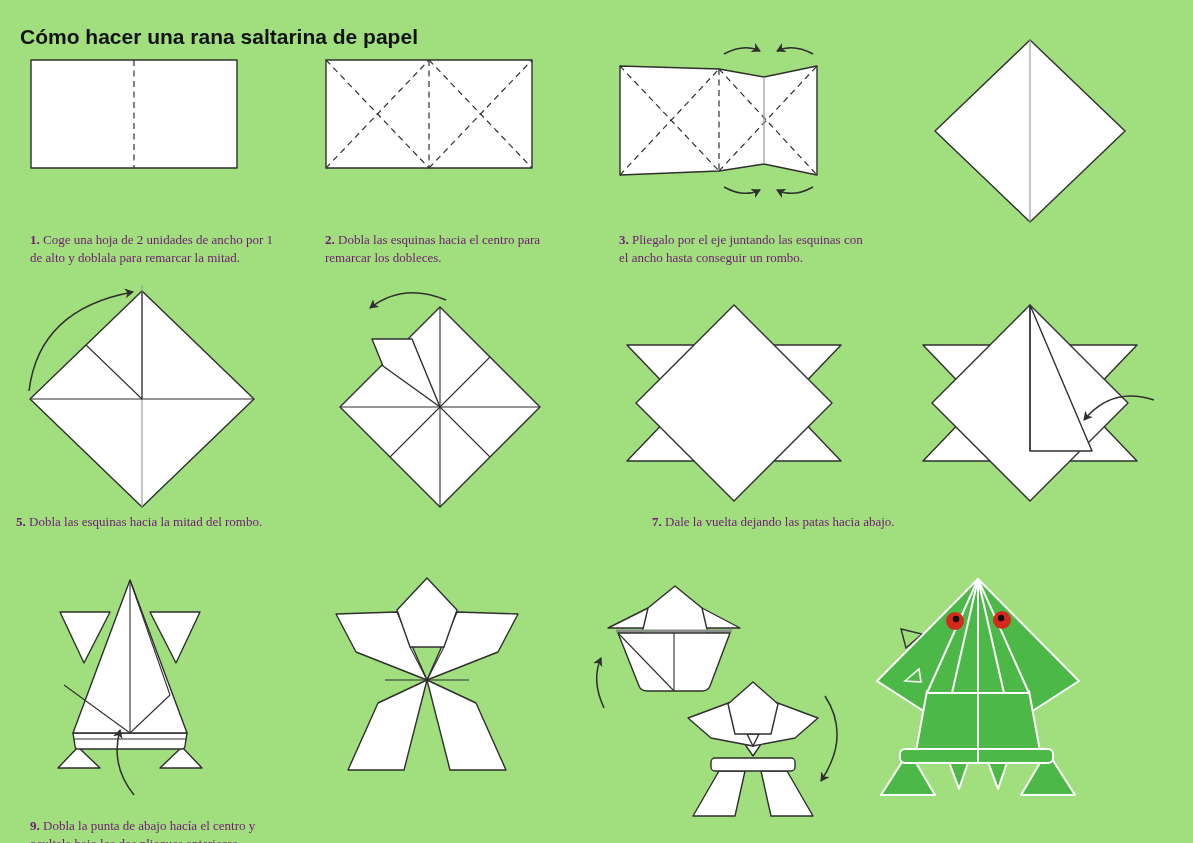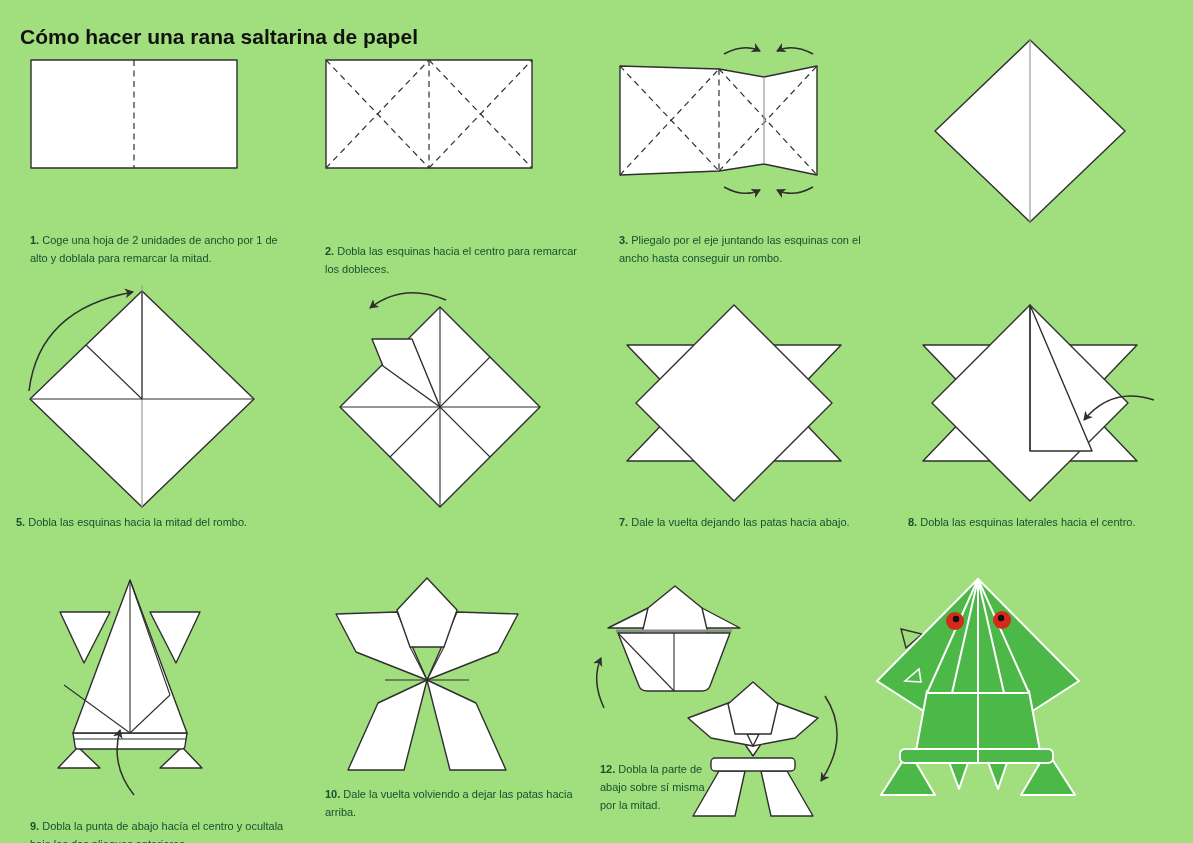--- a/index.html
+++ b/index.html
@@ -1,19 +1,19 @@
 <!DOCTYPE html>
 <html><head>
 <meta charset="utf-8">
 <style>
   html,body{margin:0;padding:0;}
   #page{position:relative;width:1193px;height:843px;background:#A1DE7D;overflow:hidden;
         font-family:"Liberation Sans",sans-serif;color:#141414;}
   #title{position:absolute;left:20px;top:11px;font-size:21px;font-weight:bold;color:#111;text-align:center;}
-  .cap{position:absolute;width:256px;font-size:11px;line-height:18px;color:#14532d;}
+  .cap{position:absolute;width:256px;font-size:13px;line-height:18px;color:#701a75;font-family:Liberation Serif, serif;}
   .cap b{font-weight:bold;}
   .cap.narrow{width:118px;}
   svg{position:absolute;overflow:visible;}
   .paper{fill:#ffffff;stroke:#2F2F2F;stroke-width:1.4;stroke-linejoin:round;}
   .ln{stroke:#2F2F2F;stroke-width:1.1;fill:none;}
   .dash{stroke:#2F2F2F;stroke-width:1.2;fill:none;stroke-dasharray:6,4.5;}
   .gray{stroke:#9B9B9B;stroke-width:1.2;fill:none;}
   .arrow{stroke:#2F2F2F;stroke-width:1.5;fill:none;}
   .frogpiece{fill:#4CB848;stroke:#ffffff;stroke-width:2;stroke-linejoin:round;}
   .frogline{stroke:#ffffff;stroke-width:2;fill:none;}
@@ -201,46 +201,34 @@
     <circle cx="90" cy="48" r="9" fill="#D5291B"></circle>
     <circle cx="137" cy="47" r="9" fill="#D5291B"></circle>
     <circle cx="91" cy="46" r="3.2" fill="#111111"></circle>
     <circle cx="136" cy="45" r="3.2" fill="#111111"></circle>
   </svg>
 
   <div class="cap" style="left:30px;top:231px">
     <b>1.</b>
     <span>Coge una hoja de 2 unidades de ancho por 1 de alto y doblala para remarcar la mitad.</span>
   </div>
-  <div class="cap" style="left:325px;top:242px">
+  <div class="cap" style="left:325px;top:231px">
     <b>2.</b>
     <span>Dobla las esquinas hacia el centro para remarcar los dobleces.</span>
   </div>
   <div class="cap" style="left:619px;top:231px">
     <b>3.</b>
     <span>Pliegalo por el eje juntando las esquinas con el ancho hasta conseguir un rombo.</span>
   </div>
   <div class="cap" style="left:16px;top:513px">
     <b>5.</b>
     <span>Dobla las esquinas hacia la mitad del rombo.</span>
   </div>
-  <div class="cap" style="left:619px;top:513px">
+  <div class="cap" style="left:652px;top:513px">
     <b>7.</b>
     <span>Dale la vuelta dejando las patas hacia abajo.</span>
-  </div>
-  <div class="cap" style="left:908px;top:513px">
-    <b>8.</b>
-    <span>Dobla las esquinas laterales hacia el centro.</span>
   </div>
   <div class="cap" style="left:30px;top:817px">
     <b>9.</b>
     <span>Dobla la punta de abajo hacía el centro y ocultala bajo los dos pliegues anteriores.</span>
   </div>
-  <div class="cap" style="left:325px;top:785px">
-    <b>10.</b>
-    <span>Dale la vuelta volviendo a dejar las patas hacia arriba.</span>
-  </div>
-  <div class="cap narrow" style="left:600px;top:760px">
-    <b>12.</b>
-    <span>Dobla la parte de abajo sobre sí misma por la mitad.</span>
-  </div>
 
 </div>
 
 </body></html>

